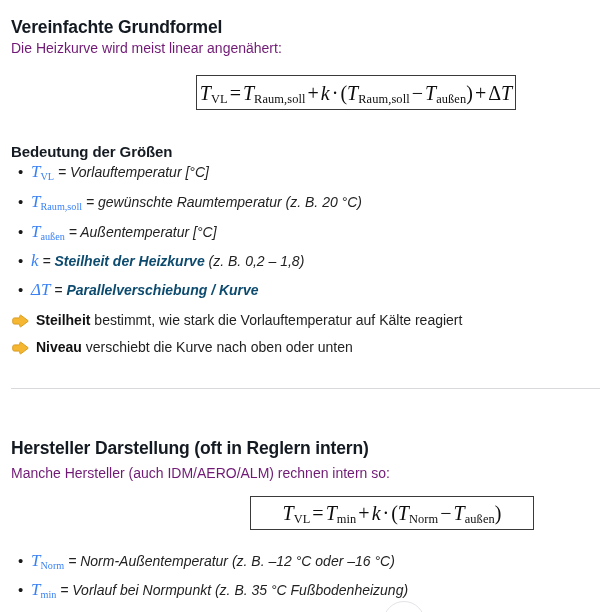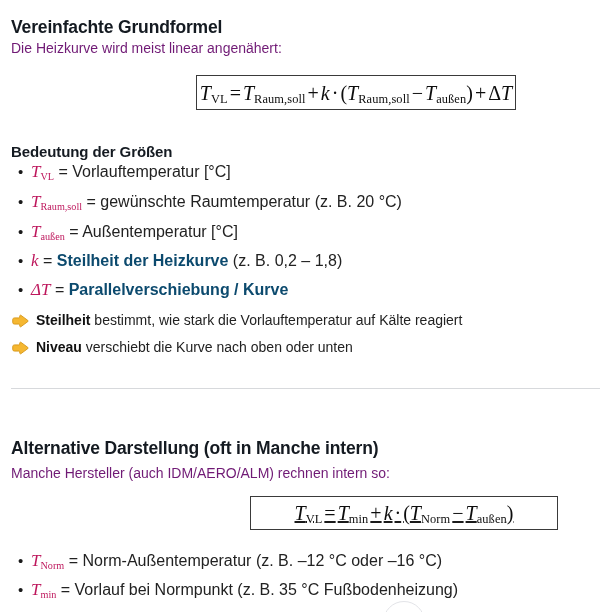--- a/index.html
+++ b/index.html
@@ -119,32 +119,33 @@
   .bullet-body {
     font-family: "Liberation Sans", sans-serif;
     font-size: 14px;
     line-height: 18px;
     color: #222222;
   }
   .bullet-body .sym {
     font-family: "Liberation Serif", serif;
     font-size: 17px;
     font-style: italic;
-    color: #be185d;
+    color: #3b82f6;
   }
   .bullet-body .sym sub {
     font-size: 0.6em;
     font-style: normal;
     vertical-align: baseline;
     position: relative;
     top: 0.26em;
   }
   .bullet-body .eq {
     font-family: "Liberation Sans", sans-serif;
-    font-size: 16px;
+    font-size: 14px;
+    font-style: italic;
   }
   .bullet-body b {
     font-weight: bold;
     color: #0c4a6e;
   }
 
   
   .note-row {
     position: absolute;
     left: 11px;
@@ -243,25 +244,25 @@
     <span class="hand-icon">
       <svg viewBox="0 0 24 18" width="19" height="14" xmlns="http://www.w3.org/2000/svg">
         <path d="M2 7.2 C2 5.9 3 5 4.3 5 L10 5 C10.6 5 11 4.6 11 4 L11 2.6 C11 1.7 12 1.2 12.7 1.8 L21.4 8.2 C22 8.6 22 9.4 21.4 9.8 L12.7 16.2 C12 16.8 11 16.3 11 15.4 L11 14 C11 13.4 10.6 13 10 13 L4.3 13 C3 13 2 12.1 2 10.8 Z" fill="#f5b731" stroke="#d4920f" stroke-width="1.1" stroke-linejoin="round"></path>
       </svg>
     </span>
     <span class="note-text"><b>Steilheit</b> bestimmt, wie stark die Vorlauftemperatur auf Kälte reagiert</span>
   </div>
 
   <div class="divider" style="top:388px;"></div>
 
-  <h1 class="h-main" style="top:425px;">Alternative Darstellung (oft in Manche intern)</h1>
+  <h1 class="h-main" style="top:425px;">Hersteller Darstellung (oft in Reglern intern)</h1>
 
   <div class="para" style="top:464px;">Manche Hersteller (auch IDM/AERO/ALM) rechnen intern so:</div>
 
-  <div class="formula-box" style="left:250px; top:496px; width:308px; height:34px;text-decoration:underline;">
+  <div class="formula-box" style="left:250px; top:496px; width:284px; height:34px;">
     <span class="math"><span class="v">T</span><sub>VL</sub><span class="op">=</span><span class="v">T</span><sub>min</sub><span class="op">+</span><span class="v">k</span><span class="op">·</span><span class="up">(</span><span class="v">T</span><sub>Norm</sub><span class="op">−</span><span class="v">T</span><sub>außen</sub><span class="up">)</span></span>
   </div>
 
   <div class="bullet-row" style="top:552px;">
     <span class="bullet-dot">•</span>
     <span class="bullet-body"><span class="sym">T<sub>Norm</sub></span><span class="eq"> = Norm-Außentemperatur (z. B. –12 °C oder –16 °C)</span></span>
   </div>
 
   <div class="bullet-row" style="top:581px;">
     <span class="bullet-dot">•</span>

